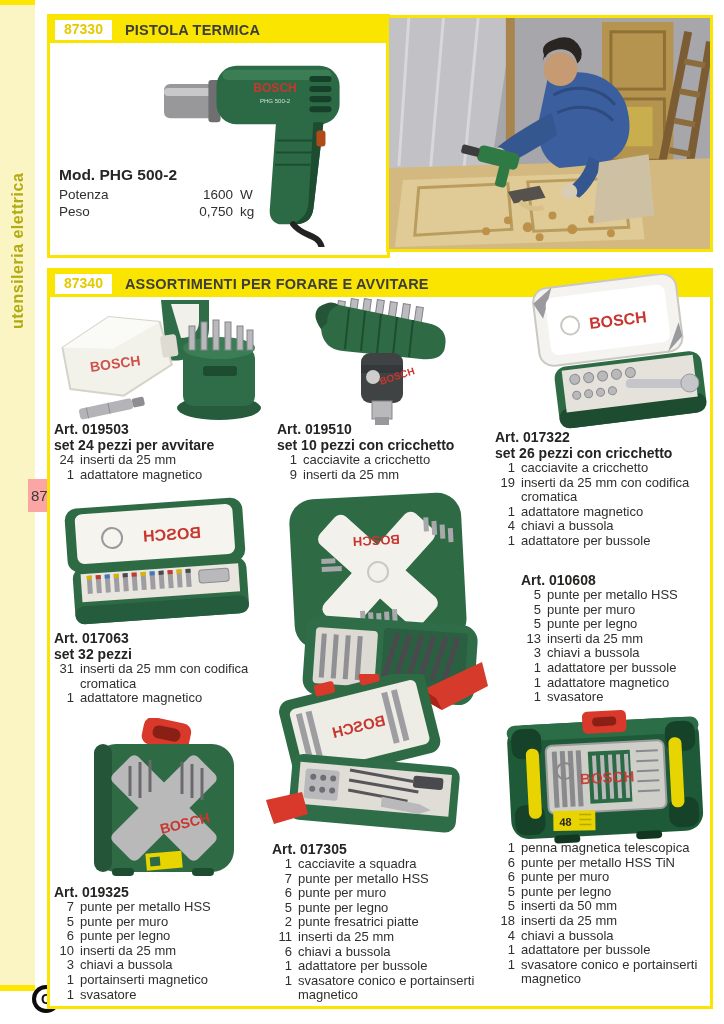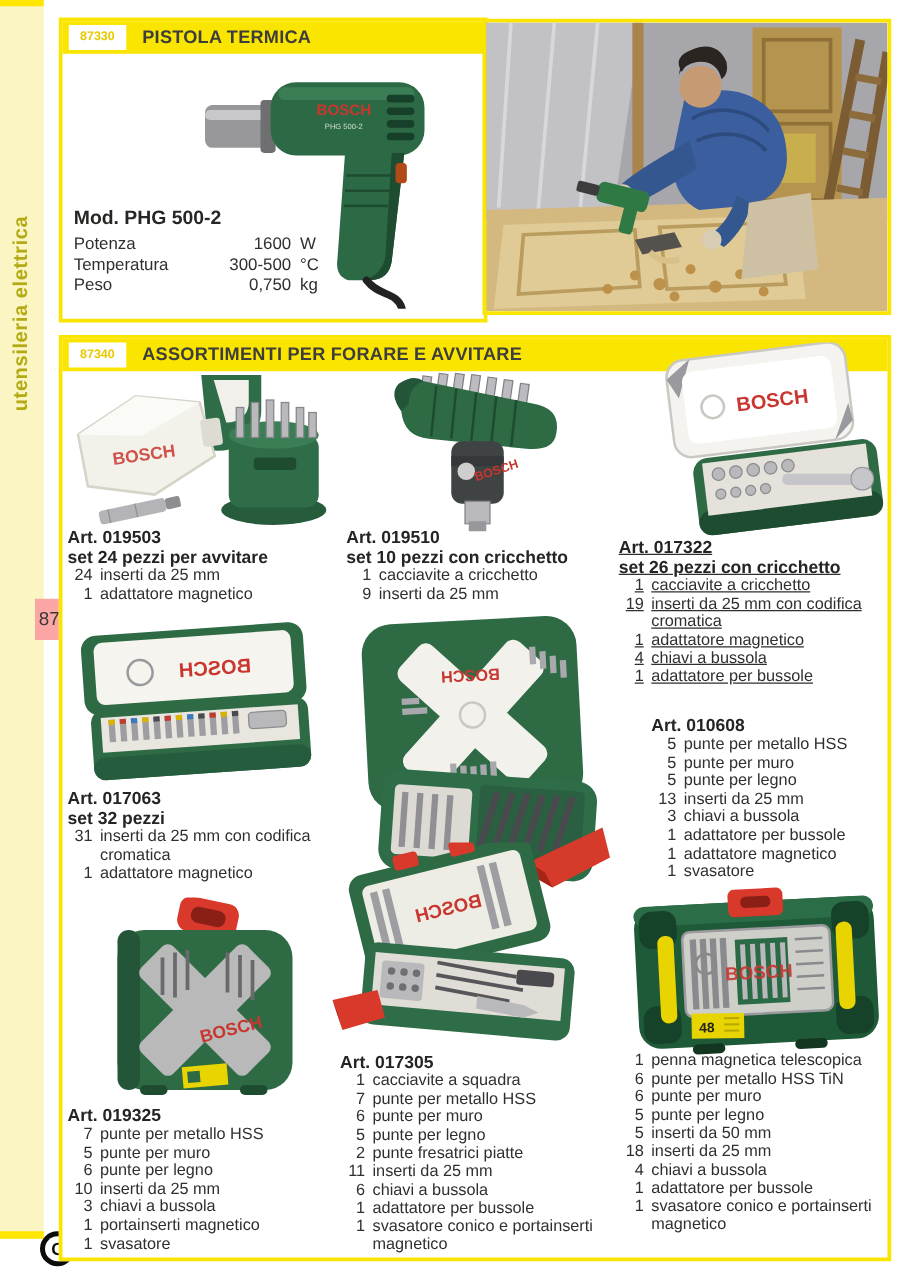--- a/index.html
+++ b/index.html
@@ -17,21 +17,21 @@
            padding-right:5px;box-sizing:border-box;margin-left:28px;}
   .clogo{position:absolute;left:32px;top:985px;width:28px;height:28px;border-radius:50%;
          background:#0c0c0c;display:flex;align-items:center;justify-content:center;}
   .clogo .inner{width:20px;height:20px;border-radius:50%;background:#fff;
                 display:flex;align-items:center;justify-content:center;}
   .clogo .c{font-weight:900;font-size:14px;color:#0c0c0c;line-height:1;}
   
   .box{position:absolute;border:3px solid #fae500;background:#fff;box-sizing:border-box;}
   .bar{height:26px;background:#fae500;display:flex;align-items:center;gap:13px;
        padding-left:5px;box-sizing:border-box;}
-  .chip{background:#fff;color:#e7c900;font-weight:bold;font-size:10px;
+  .chip{background:#fff;color:#e7c900;font-weight:bold;font-size:14px;
         padding:1px 9px 2px 9px;line-height:17px;}
   .bar-title{color:#3d3d3b;font-weight:bold;font-size:14.5px;letter-spacing:.2px;}
   
   .model{position:absolute;left:9px;top:149px;font-weight:bold;font-size:15.5px;color:#262624;}
   .specs{position:absolute;left:9px;top:170px;width:230px;}
   .spec-row{display:grid;grid-template-columns:112px 62px auto;font-size:13.5px;
             line-height:16.5px;color:#2f2f2d;}
   .spec-val{text-align:right;}
   .spec-unit{padding-left:7px;}
   
@@ -93,25 +93,20 @@
         <path d="M130,183 C140,196 154,192 158,205" stroke="#232323" stroke-width="6" fill="none" stroke-linecap="round"></path>
       </svg>
     </div>
 
     <div class="model">Mod. PHG 500-2</div>
     <div class="specs">
       <div class="spec-row">
         <span>Potenza</span>
         <span class="spec-val">1600</span>
         <span class="spec-unit">W</span>
-      </div>
-      <div class="spec-row">
-        <span>Temperatura</span>
-        <span class="spec-val">300-500</span>
-        <span class="spec-unit">°C</span>
       </div>
       <div class="spec-row">
         <span>Peso</span>
         <span class="spec-val">0,750</span>
         <span class="spec-unit">kg</span>
       </div>
     </div>
   </div>
 
   <div class="photo">
@@ -492,21 +487,21 @@
       <div class="art">Art. 019510</div>
       <div class="sub">set 10 pezzi con cricchetto</div>
       <div class="rows">
         <span class="qty">1</span>
           <span>cacciavite a cricchetto</span>
         <span class="qty">9</span>
           <span>inserti da 25 mm</span>
       </div>
     </div>
 
-    <div class="prod" style="left:445px;top:158px;width:212px;text-decoration:underline;">
+    <div class="prod" style="left:445px;top:158px;width:212px;">
       <div class="art">Art. 017322</div>
       <div class="sub">set 26 pezzi con cricchetto</div>
       <div class="rows">
         <span class="qty">1</span>
           <span>cacciavite a cricchetto</span>
         <span class="qty">19</span>
           <span>inserti da 25 mm con codifica cromatica</span>
         <span class="qty">1</span>
           <span>adattatore magnetico</span>
         <span class="qty">4</span>

